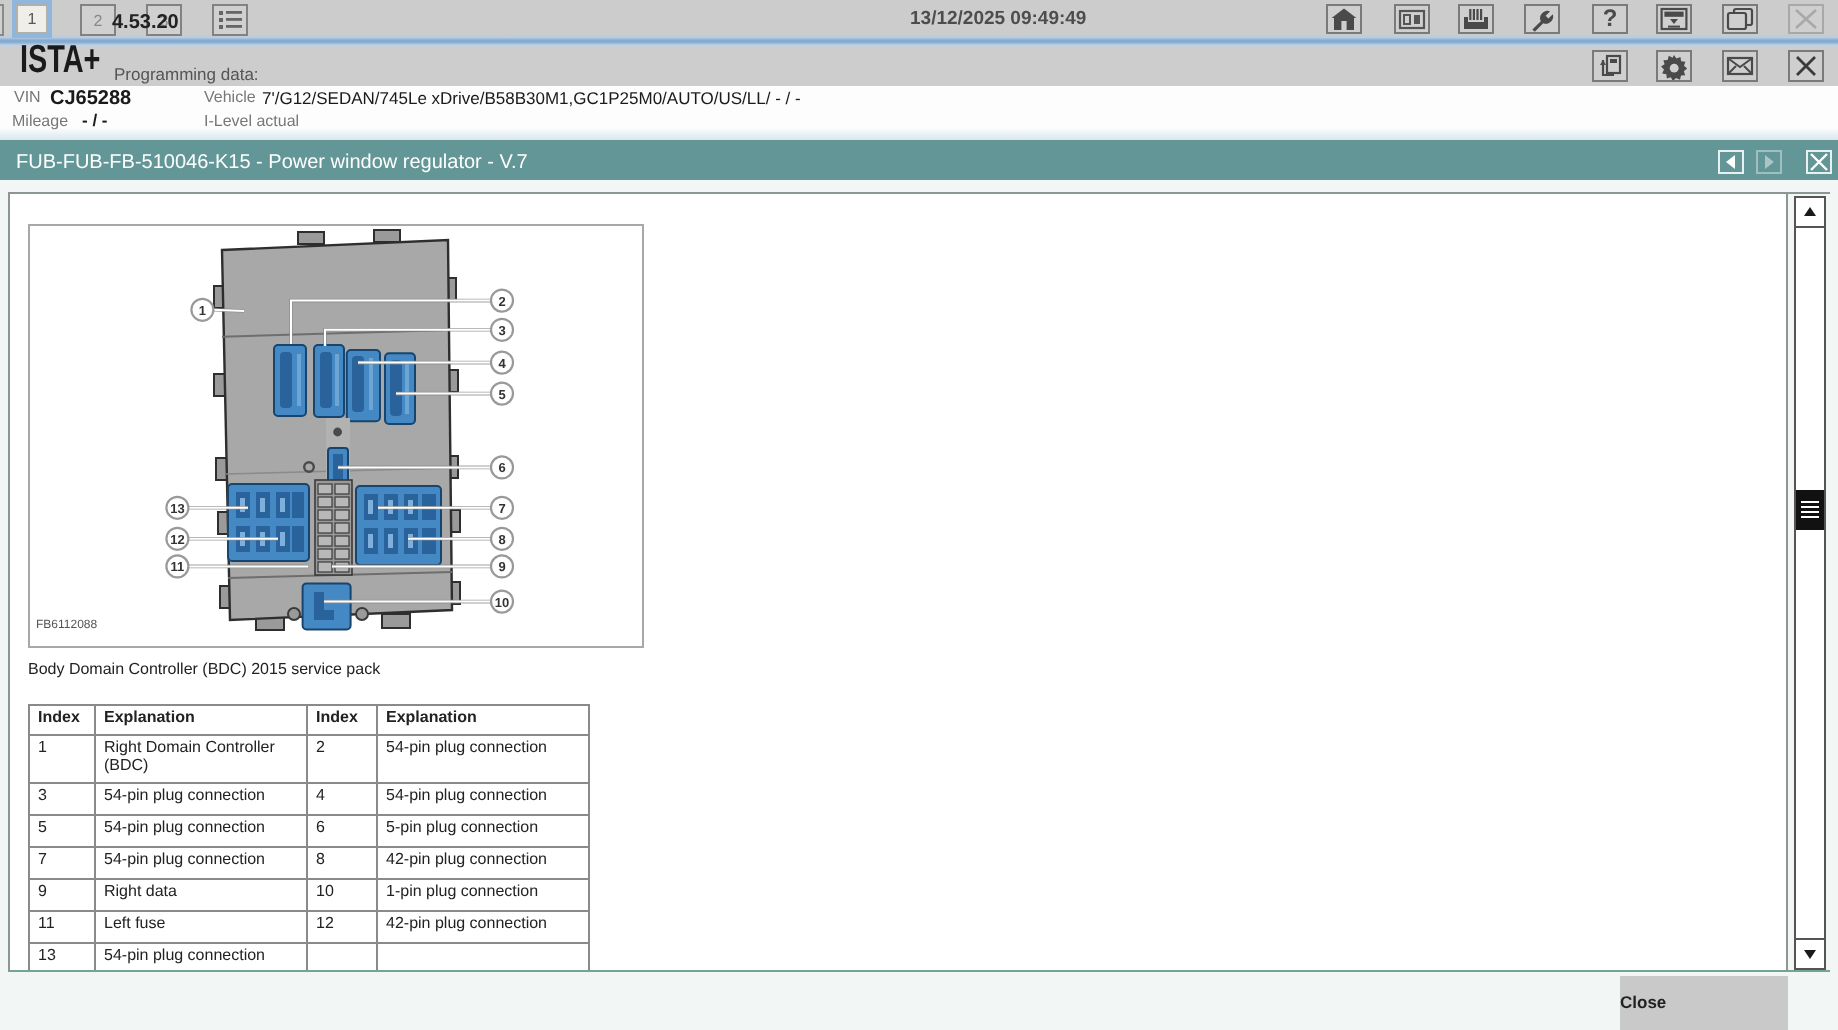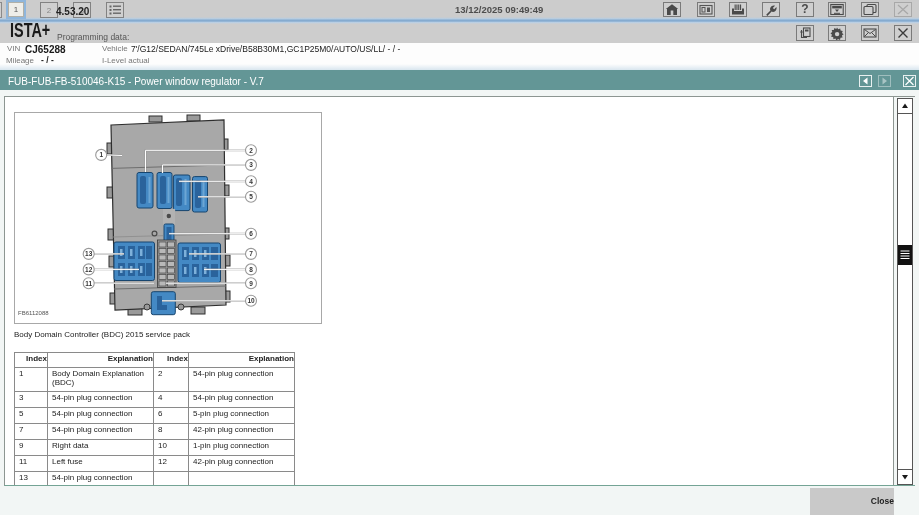--- a/index.html
+++ b/index.html
@@ -351,21 +351,21 @@
       </colgroup>
   <tbody>
         <tr style="height:15px">
           <th>Index</th>
           <th>Explanation</th>
           <th>Index</th>
           <th>Explanation</th>
         </tr>
   <tr style="height:24px">
           <td>1</td>
-          <td>Body Domain Explanation (BDC)</td>
+          <td>Right Domain Controller (BDC)</td>
           <td>2</td>
           <td>54-pin plug connection</td>
         </tr>
   <tr style="height:16px">
           <td>3</td>
           <td>54-pin plug connection</td>
           <td>4</td>
           <td>54-pin plug connection</td>
         </tr>
   <tr style="height:16px">
@@ -419,18 +419,18 @@
 <svg width="14" height="20" viewBox="0 0 14 20">
       <g stroke="#fff" stroke-width="1">
         <line x1="2.5" y1="6" x2="11.5" y2="6"></line>
         <line x1="2.5" y1="8.5" x2="11.5" y2="8.5"></line>
         <line x1="2.5" y1="11" x2="11.5" y2="11"></line>
         <line x1="2.5" y1="13.5" x2="11.5" y2="13.5"></line>
       </g>
     </svg>
   </div>
 
-<div class="abs" style="left:810px;top:488px;width:84px;height:27px;background:#c9c9c9;font-size:8.5px;font-weight:bold;color:#222;text-align:right;line-height:26px">Close</div>
+<div class="abs" style="left:810px;top:488px;width:84px;height:27px;background:#c9c9c9;font-size:8.5px;font-weight:bold;color:#222;text-align:left;line-height:26px">Close</div>
 
 <style>
-th{border:1px solid #8a8a8a;text-align:right;padding:1px 0 0 4px;font-size:8px;vertical-align:top}
+th{border:1px solid #8a8a8a;text-align:left;padding:1px 0 0 4px;font-size:8px;vertical-align:top}
 td{border:1px solid #8a8a8a;text-align:left;padding:1px 0 0 4px;vertical-align:top}
 </style>
 
 </body></html>

